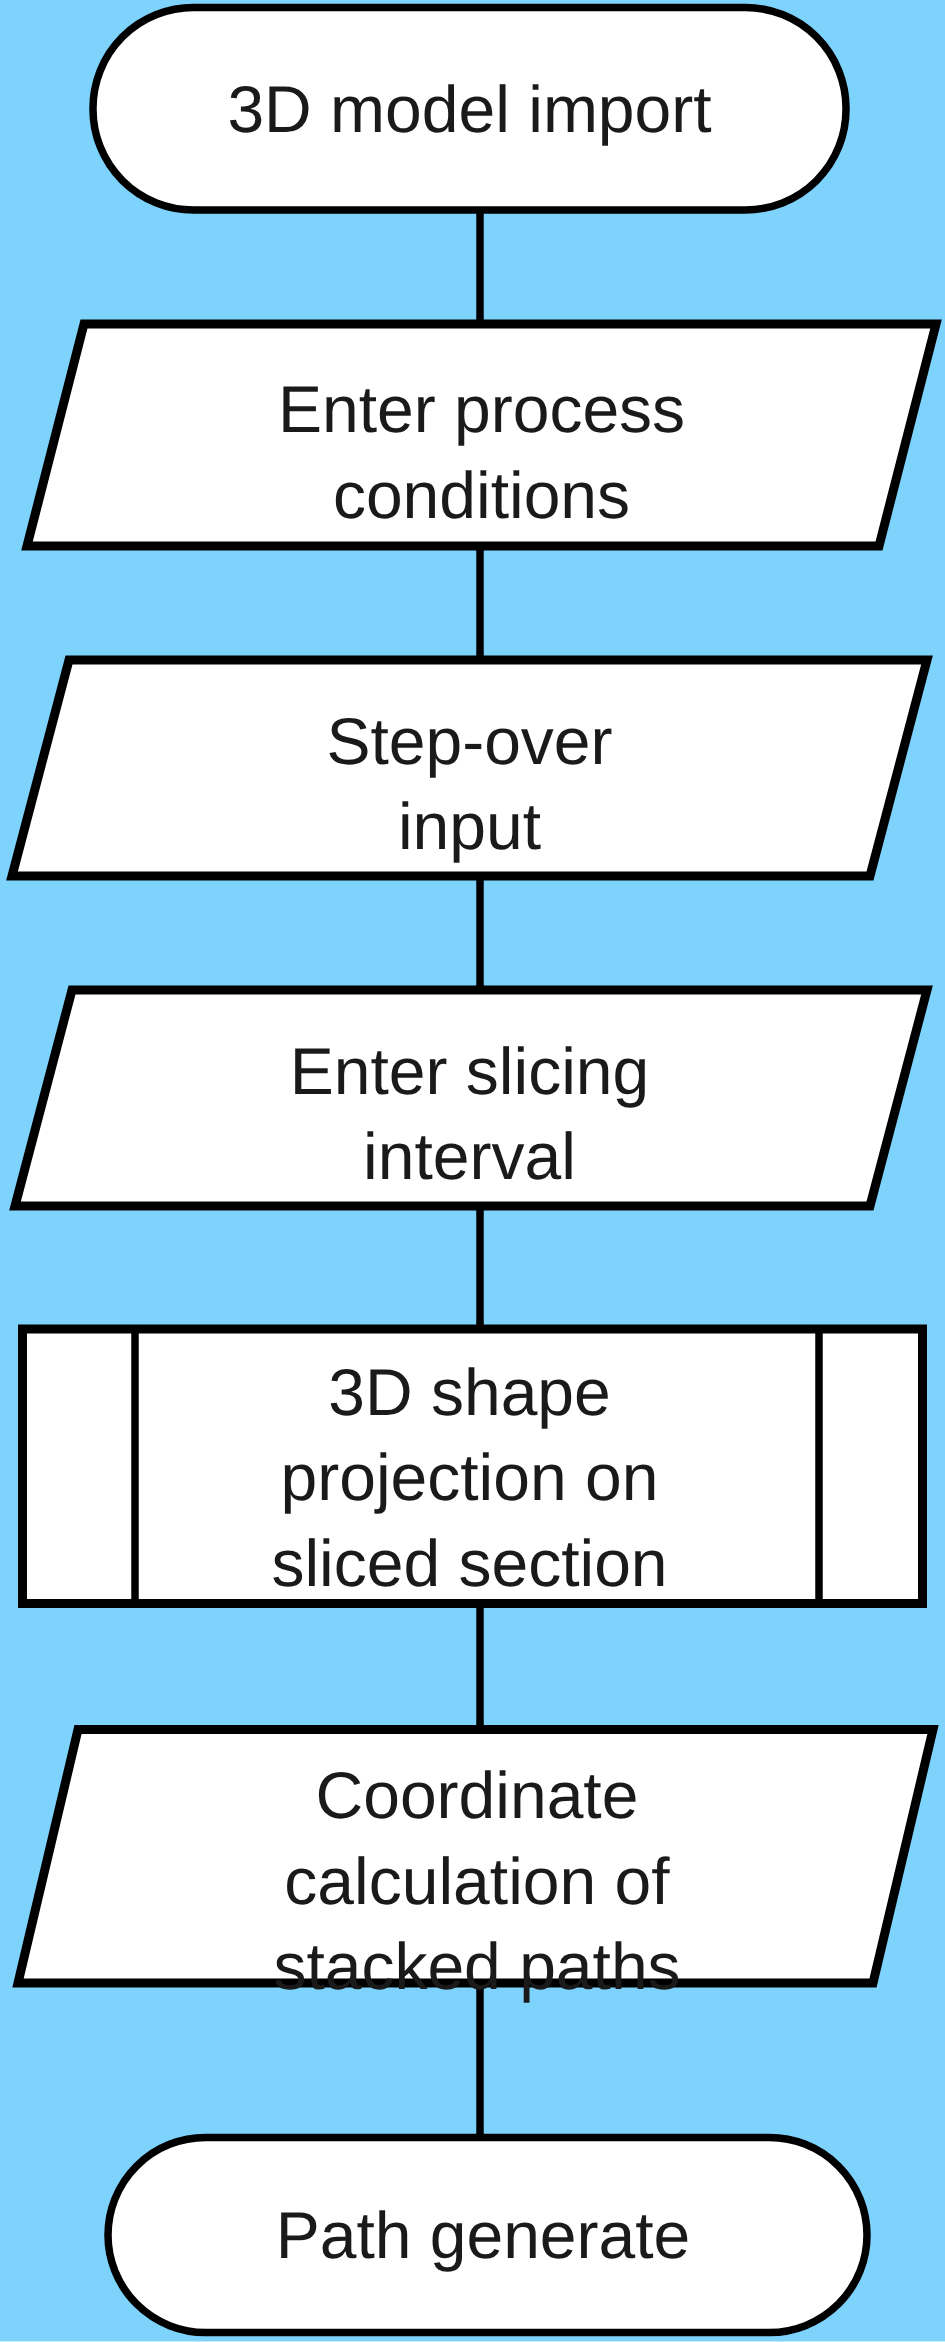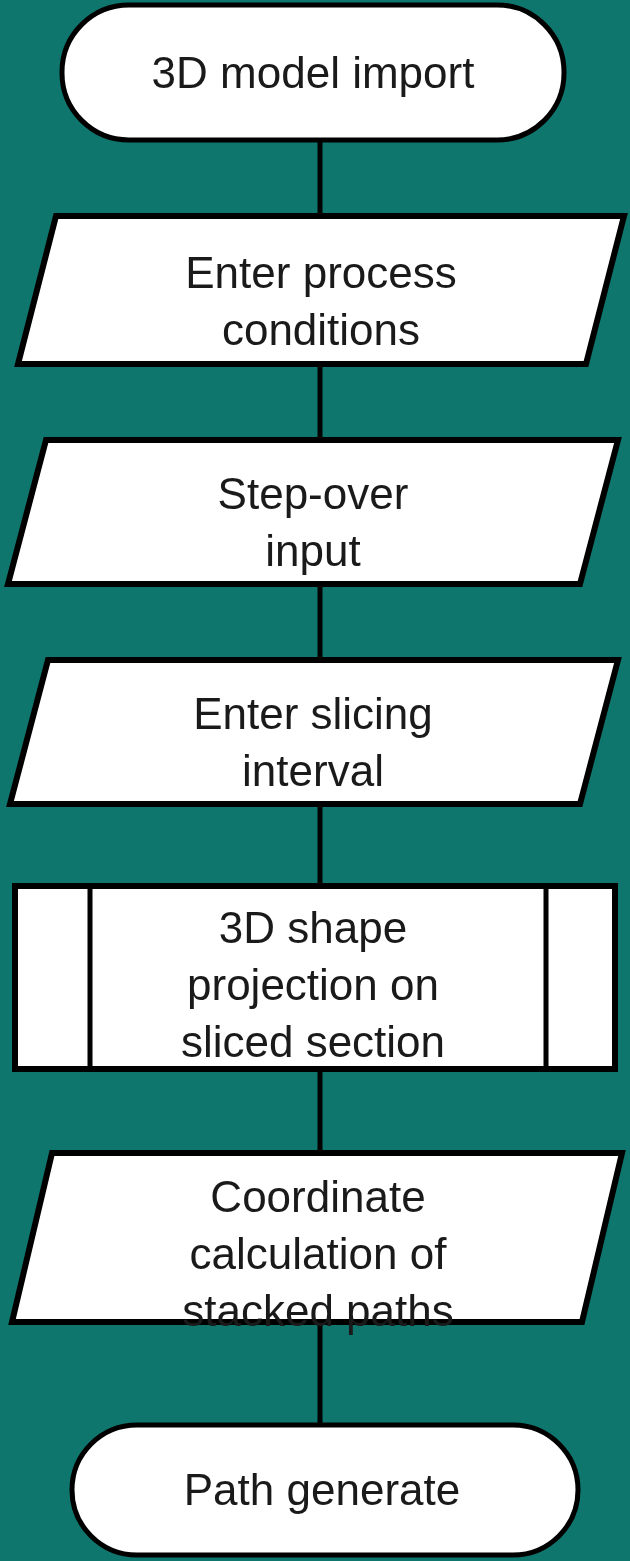--- a/index.html
+++ b/index.html
@@ -10,21 +10,21 @@
   body {
     width: 630px;
     height: 1561px;
     font-family: "Liberation Sans", sans-serif;
     overflow: hidden;
   }
   #flowchart-root {
     position: relative;
     width: 630px;
     height: 1561px;
-    background: #0f766e;
+    background: #7dd3fc;
   }
   svg#flow-svg {
     display: block;
     width: 630px;
     height: 1561px;
   }
   .node-shape {
     fill: #ffffff;
     stroke: #000000;
     stroke-width: 6;

